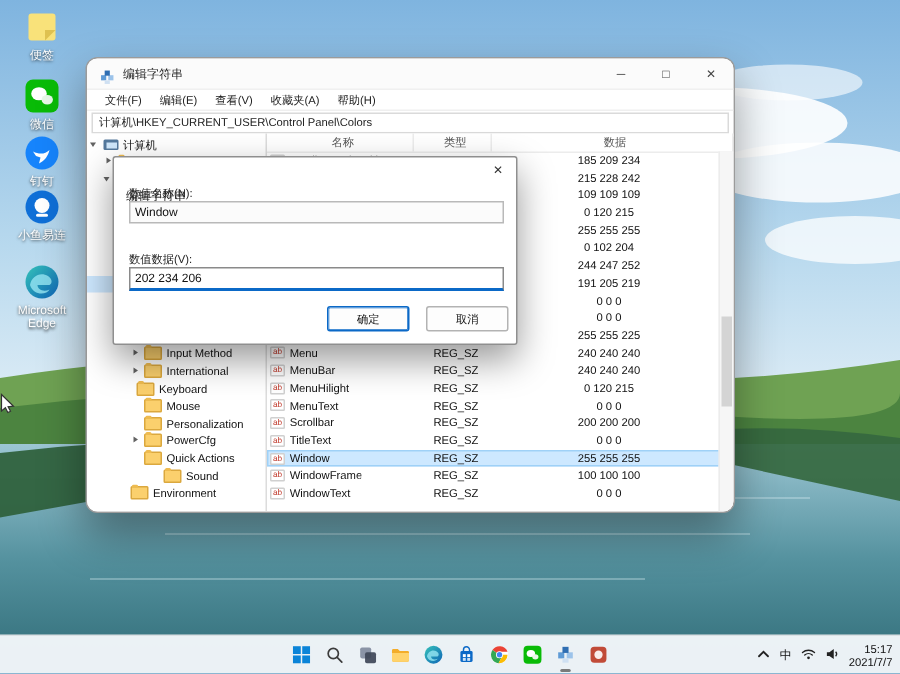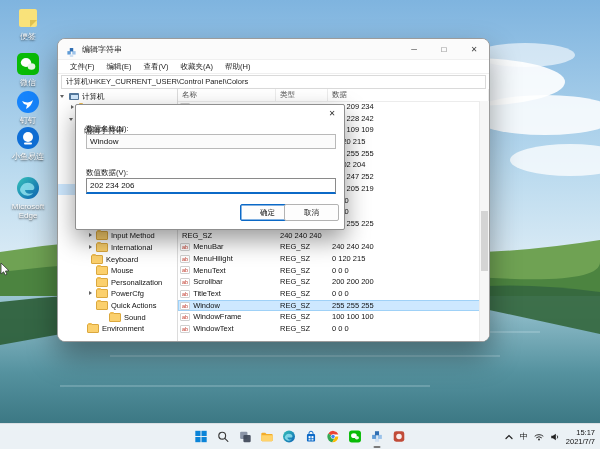--- a/index.html
+++ b/index.html
@@ -33,21 +33,21 @@
   .wc{width:30px;height:20px;display:flex;align-items:center;justify-content:center;
       font-size:8px;color:#444;}
   #menu-bar{height:13px;display:flex;align-items:center;padding-left:6px;
             border-bottom:1px solid #efefef;background:#fff;}
   .menu-item{font-size:7.5px;color:#222;padding:0 6px;}
   #address-row{height:16px;display:flex;align-items:center;padding:0 3px;
                border-bottom:1px solid #ececec;background:#fff;}
   #address-bar{flex:1;height:12px;line-height:12px;border:1px solid #dadada;
                background:#fff;font-size:7.5px;color:#222;padding-left:4px;
                white-space:nowrap;overflow:hidden;}
-  #main{position:absolute;top:50px;bottom:0;left:0;right:0;display:flex;}
+  #main{position:absolute;top:50px;bottom:0;left:0;right:0;display:flex;text-align:center;}
   #tree{width:119px;border-right:1px solid #dcdcdc;overflow:hidden;padding-top:2px;
         background:#fff;}
   .tree-row{height:11.6px;display:flex;align-items:center;font-size:7.5px;
             color:#111;white-space:nowrap;overflow:hidden;}
   .tree-row.selected{background:#cde8ff;}
   .chev{flex:0 0 8px;height:8px;position:relative;}
   .chev.col::before{content:"";position:absolute;left:2px;top:1px;
       border:2.8px solid transparent;border-left:3.6px solid #636363;}
   .chev.exp::before{content:"";position:absolute;left:0;top:2px;
       border:2.8px solid transparent;border-top:3.6px solid #636363;}
@@ -85,21 +85,21 @@
              align-items:center;justify-content:center;font-size:8px;color:#333;}
   .dlg-label{position:absolute;left:10px;font-size:7.5px;color:#222;}
   .dlg-input{position:absolute;left:10px;width:242px;height:13px;font-size:8px;
              font-family:"Liberation Sans",sans-serif;color:#111;padding:0 3px;}
   #dlg-name-input{top:29px;border:1px solid #b9b9b9;background:#fbfbfb;}
   #dlg-data-input{top:73px;border:1px solid #8a8a8a;border-bottom:2px solid #0b69c7;
                   background:#fff;}
   .btn{position:absolute;top:99px;width:55px;height:17px;font-size:7.5px;
        background:#fdfdfd;border:1px solid #b3b3b3;border-radius:2px;color:#111;
        font-family:"Liberation Sans",sans-serif;}
-  #btn-ok{left:164px;border:1px solid #0b69c7;box-shadow:inset 0 0 0 0.5px #0b69c7;}
+  #btn-ok{left:142px;border:1px solid #0b69c7;box-shadow:inset 0 0 0 0.5px #0b69c7;}
   #btn-cancel{left:208px;}
 
   
   #taskbar{position:absolute;left:0;right:0;bottom:0;height:25px;z-index:40;
            background:rgba(243,247,250,.96);border-top:1px solid rgba(0,0,0,.07);}
   #tb-center{position:absolute;left:50%;top:0;transform:translateX(-50%);height:25px;
              display:flex;align-items:center;gap:5px;}
   .ti{width:17px;height:17px;border-radius:3px;display:flex;align-items:center;
       justify-content:center;position:relative;}
   .ti svg{width:13px;height:13px;}
@@ -419,20 +419,24 @@
           </div>
           <div class="lrow">
             <span class="ncell">
               <i class="ab">ab</i>
               <span>InfoWindow</span>
             </span>
             <span class="tcell">REG_SZ</span>
             <span class="dcell">255 255 225</span>
           </div>
           <div class="lrow">
+            <span class="ncell">
+              <i class="ab">ab</i>
+              <span>Menu</span>
+            </span>
             <span class="tcell">REG_SZ</span>
             <span class="dcell">240 240 240</span>
           </div>
           <div class="lrow">
             <span class="ncell">
               <i class="ab">ab</i>
               <span>MenuBar</span>
             </span>
             <span class="tcell">REG_SZ</span>
             <span class="dcell">240 240 240</span>

